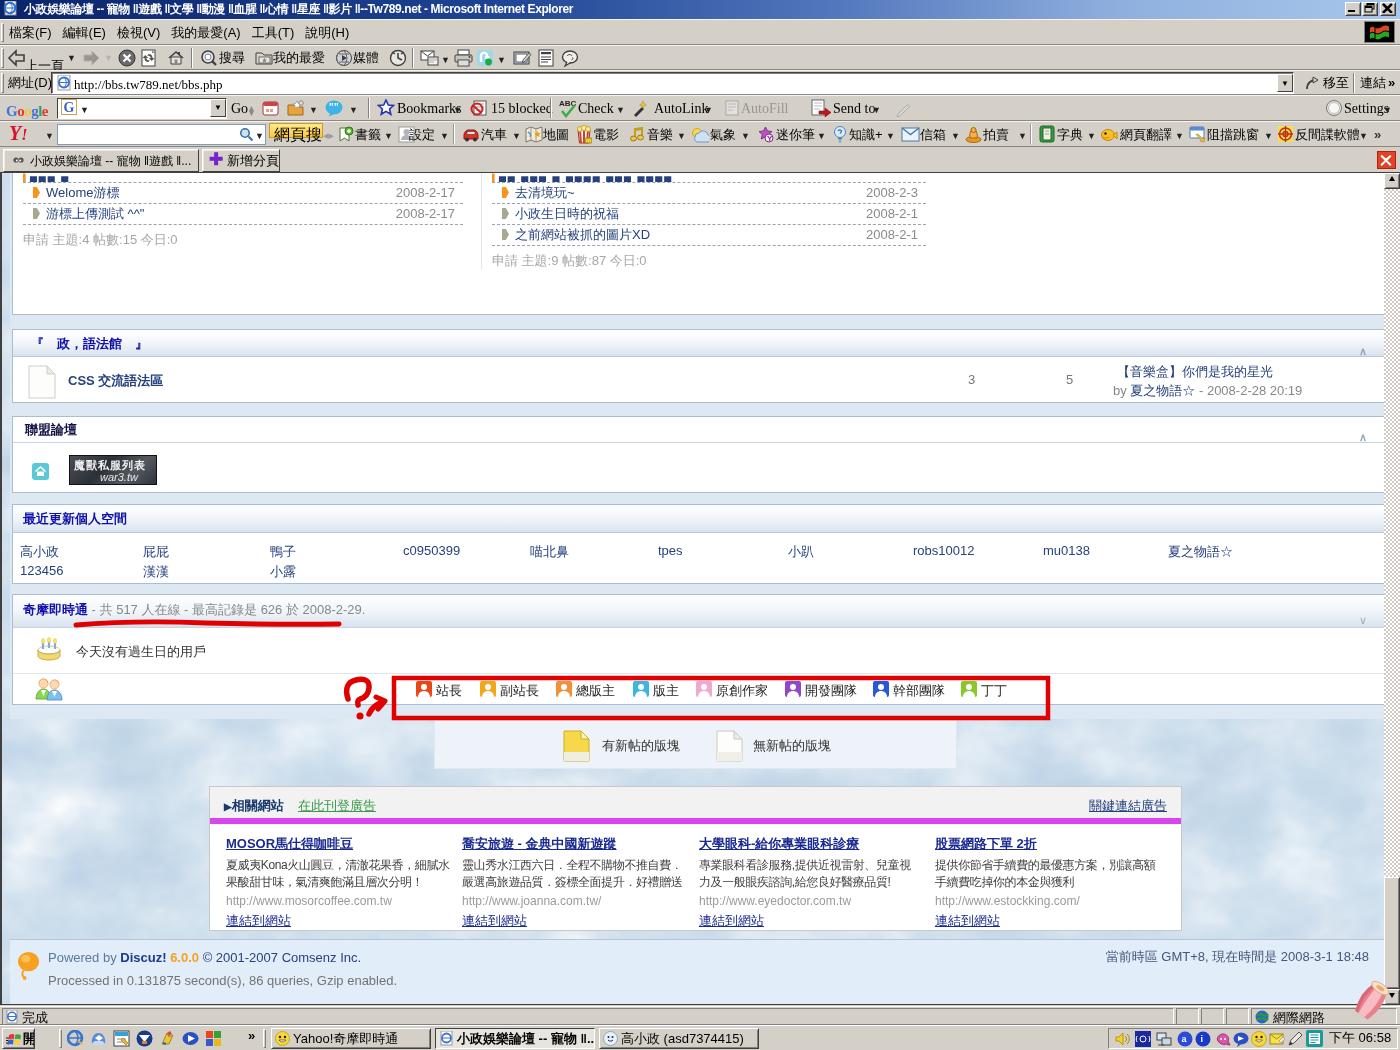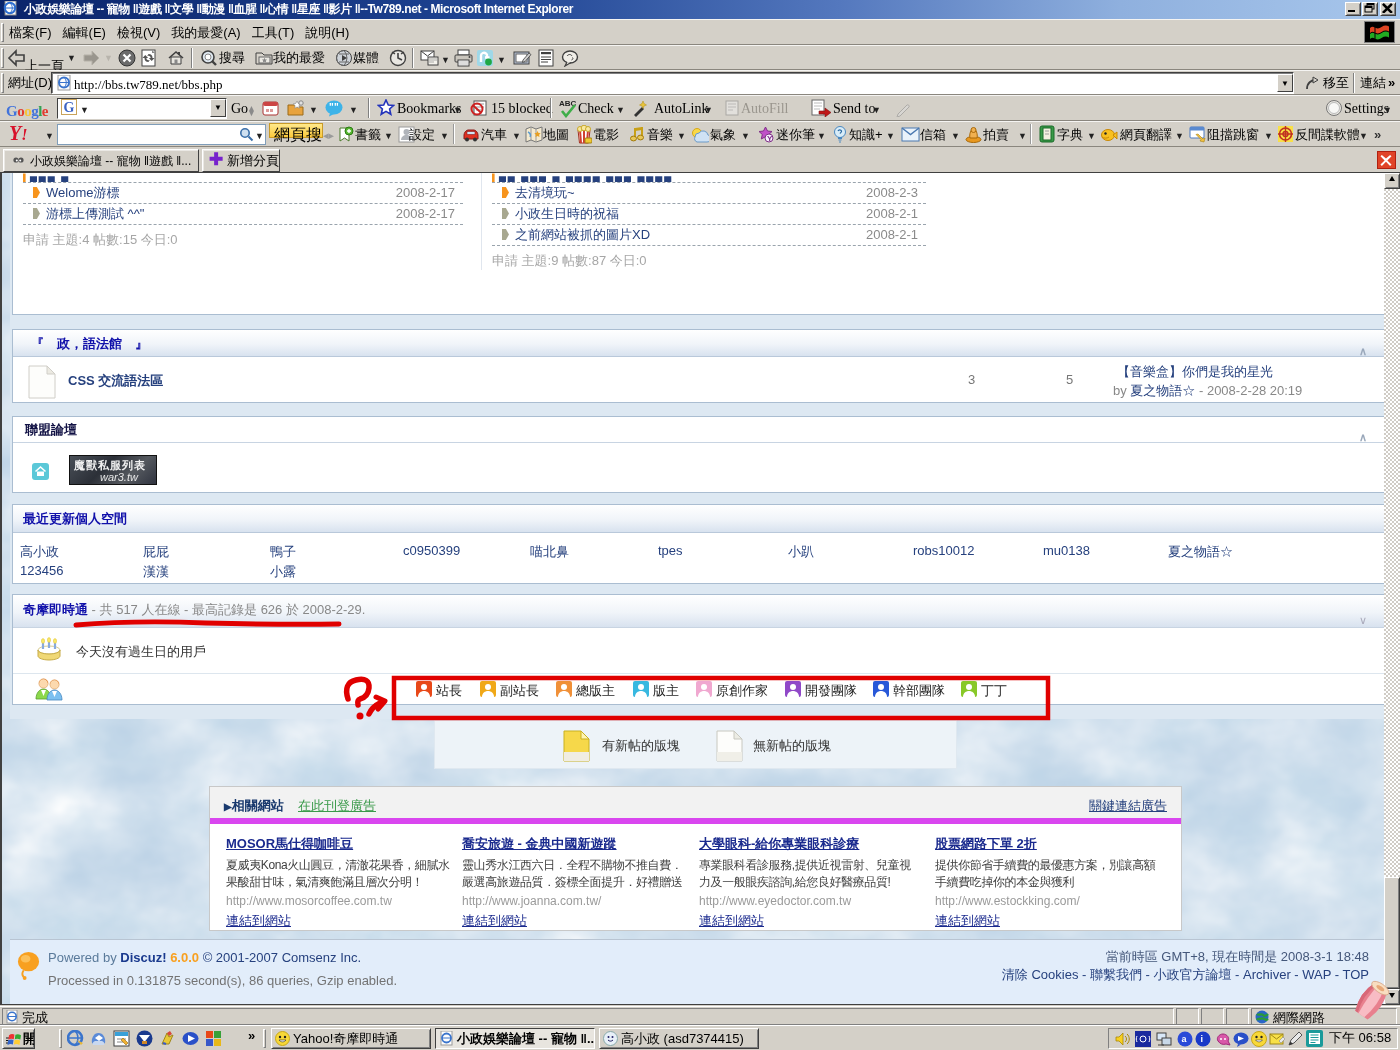--- a/index.html
+++ b/index.html
@@ -615,21 +615,20 @@
  <div class="abs" style="left:8px;top:766px;width:1377px;height:66px;background:#e2edfa;border-top:1px solid #b8c4d2">
   <svg class="abs" style="left:6px;top:11px" width="25" height="29" viewBox="0 0 26 30">
         <ellipse cx="13" cy="11" rx="11" ry="10" fill="#f8a020"></ellipse>
         <ellipse cx="10" cy="8" rx="5" ry="4" fill="#fcc868" opacity=".8"></ellipse>
         <path d="M8 20c-2 3-2 5 0 7" fill="none" stroke="#f8a020" stroke-width="2"></path>
         <circle cx="9" cy="28" r="2" fill="#f8a020"></circle>
       </svg>
   <span class="abs" style="left:38px;top:10px;color:#5a7a9a">Powered by <b style="color:#1a3a8e">Discuz!</b> <b style="color:#f8a020">6.0.0</b> <span style="color:#26417e">© 2001-2007 Comsenz Inc.</span></span>
   <span class="abs" style="left:38px;top:33px;color:#737373">Processed in 0.131875 second(s), 86 queries, Gzip enabled.</span>
   <span class="abs" style="right:18px;top:8px;color:#44577a">當前時區 GMT+8, 現在時間是 2008-3-1 18:48</span>
-  <span class="abs" style="right:18px;top:26px;color:#26417e">清除 Cookies - 聯繫我們 - 小政官方論壇 - Archiver - WAP - TOP</span>
  </div>
 
  <div id="sb">
   <div class="sbtn" style="top:0"><svg width="8" height="8" viewBox="0 0 8 8">
           <path d="M4 1L7 6H1z" fill="#000"></path>
         </svg></div>
   <div class="abs" style="left:0;top:704px;width:16px;height:112px;background:#d4d0c8;border:1px solid;border-color:#fff #404040 #404040 #fff;box-shadow:inset 1px 1px 0 #d4d0c8,inset -1px -1px 0 #808080"></div>
   <div class="sbtn" style="top:816px"><svg width="8" height="8" viewBox="0 0 8 8">
           <path d="M4 7L1 2h6z" fill="#000"></path>
         </svg></div>

